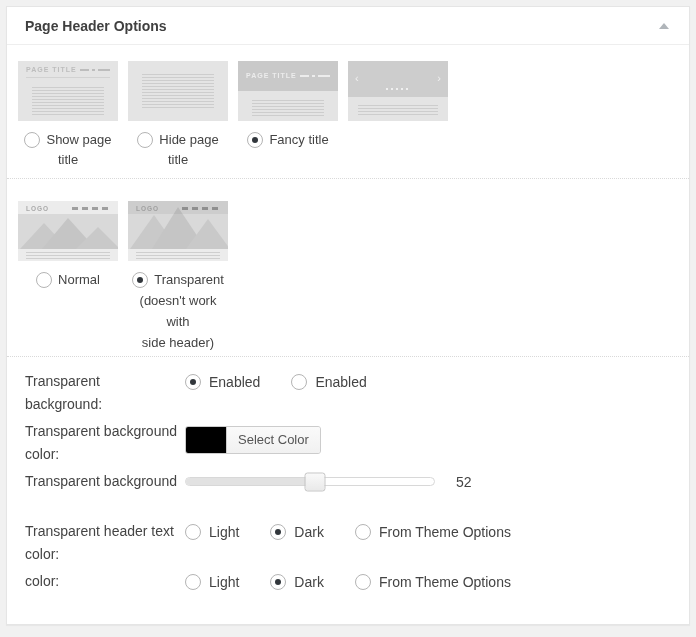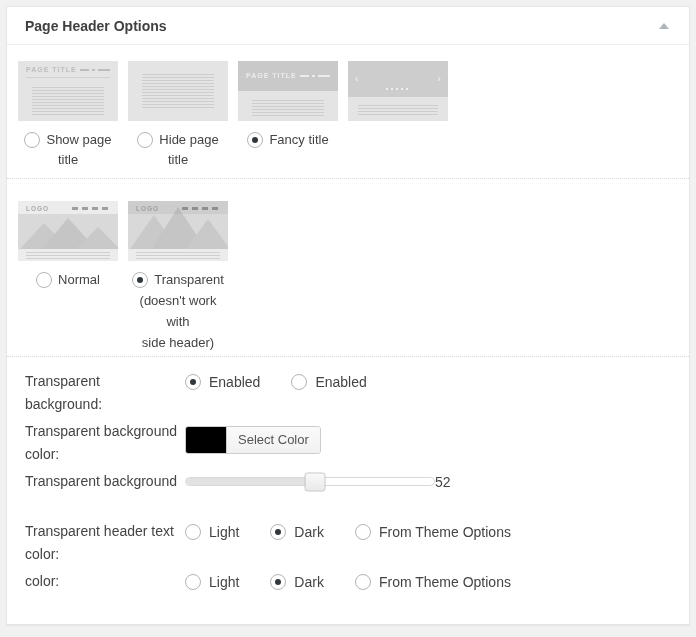--- a/index.html
+++ b/index.html
@@ -73,21 +73,21 @@
                      background:linear-gradient(#fafafa,#f1f1f1); }
 
   
   .slider { position:relative; width:250px; height:9px; border:1px solid #d8d8d8; border-radius:9px;
             background:#fff; cursor:pointer; }
   .slider-fill { position:absolute; left:0; top:0; bottom:0; background:#e2e2e2;
                  border-radius:9px 0 0 9px; width:52%; }
   .slider-handle { position:absolute; top:50%; left:52%; transform:translate(-50%,-50%);
                    width:21px; height:19px; border:1px solid #c5c5c5; border-radius:3px;
                    background:linear-gradient(#f9f9f9,#e9e9e9); cursor:grab; }
-  .slider-value { font-size:14px; color:#444; }
+  .slider-value { margin-left:21px; font-size:14px; color:#444; }
 </style>
 </head>
 <body>
 
 <div class="postbox">
 
   <div class="pb-header">
     <span class="pb-title">Page Header Options</span>
     <span class="toggle"></span>
   </div>

